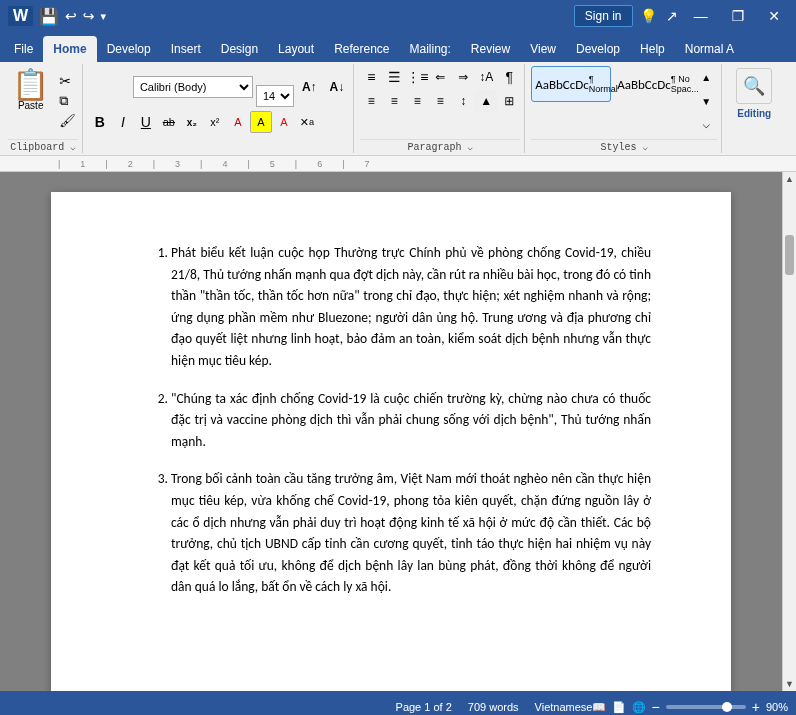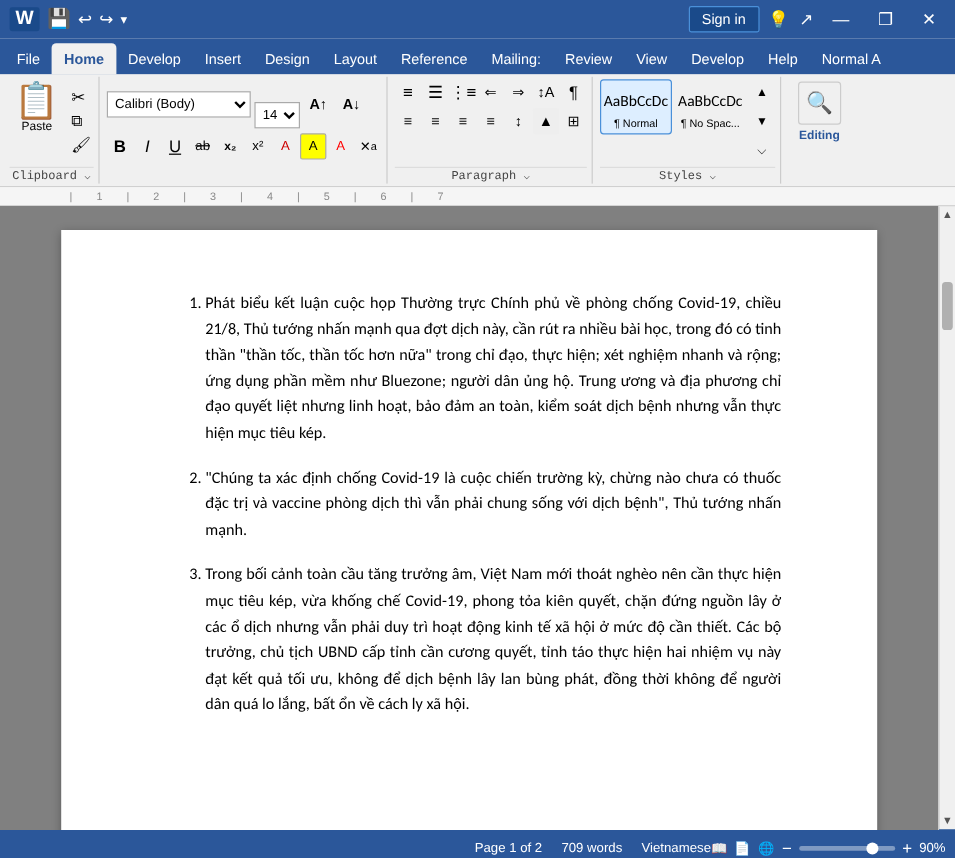--- a/index.html
+++ b/index.html
@@ -72,20 +72,21 @@
       gap: 3px;
       margin-bottom: 2px;
     }
     .font-select {
       width: 120px;
       height: 22px;
       font-size: 11px;
       border: 1px solid #aaa;
       background: white;
       padding: 0 2px;
+      margin-left: 44px;
     }
     .size-select {
       width: 38px;
       height: 22px;
       font-size: 11px;
       border: 1px solid #aaa;
       background: white;
       padding: 0 2px;
       margin-top: 19px;
     }
@@ -117,23 +118,23 @@
     }
 
     
     .para-row {
       display: flex;
       align-items: center;
       gap: 1px;
     }
     .style-item {
       display: flex;
-      flex-direction: column;
-      align-items: center;
-      width: 60px;
+      flex-direction: row;
+      align-items: center;
+      width: 80px;
       cursor: pointer;
       padding: 3px;
       border-radius: 3px;
       border: 1px solid transparent;
       font-size: 10px;
     }
     .style-item.active { background: #ddeeff; border-color: #4a90d9; }
     .style-preview {
       font-size: 13px;
       height: 28px;

